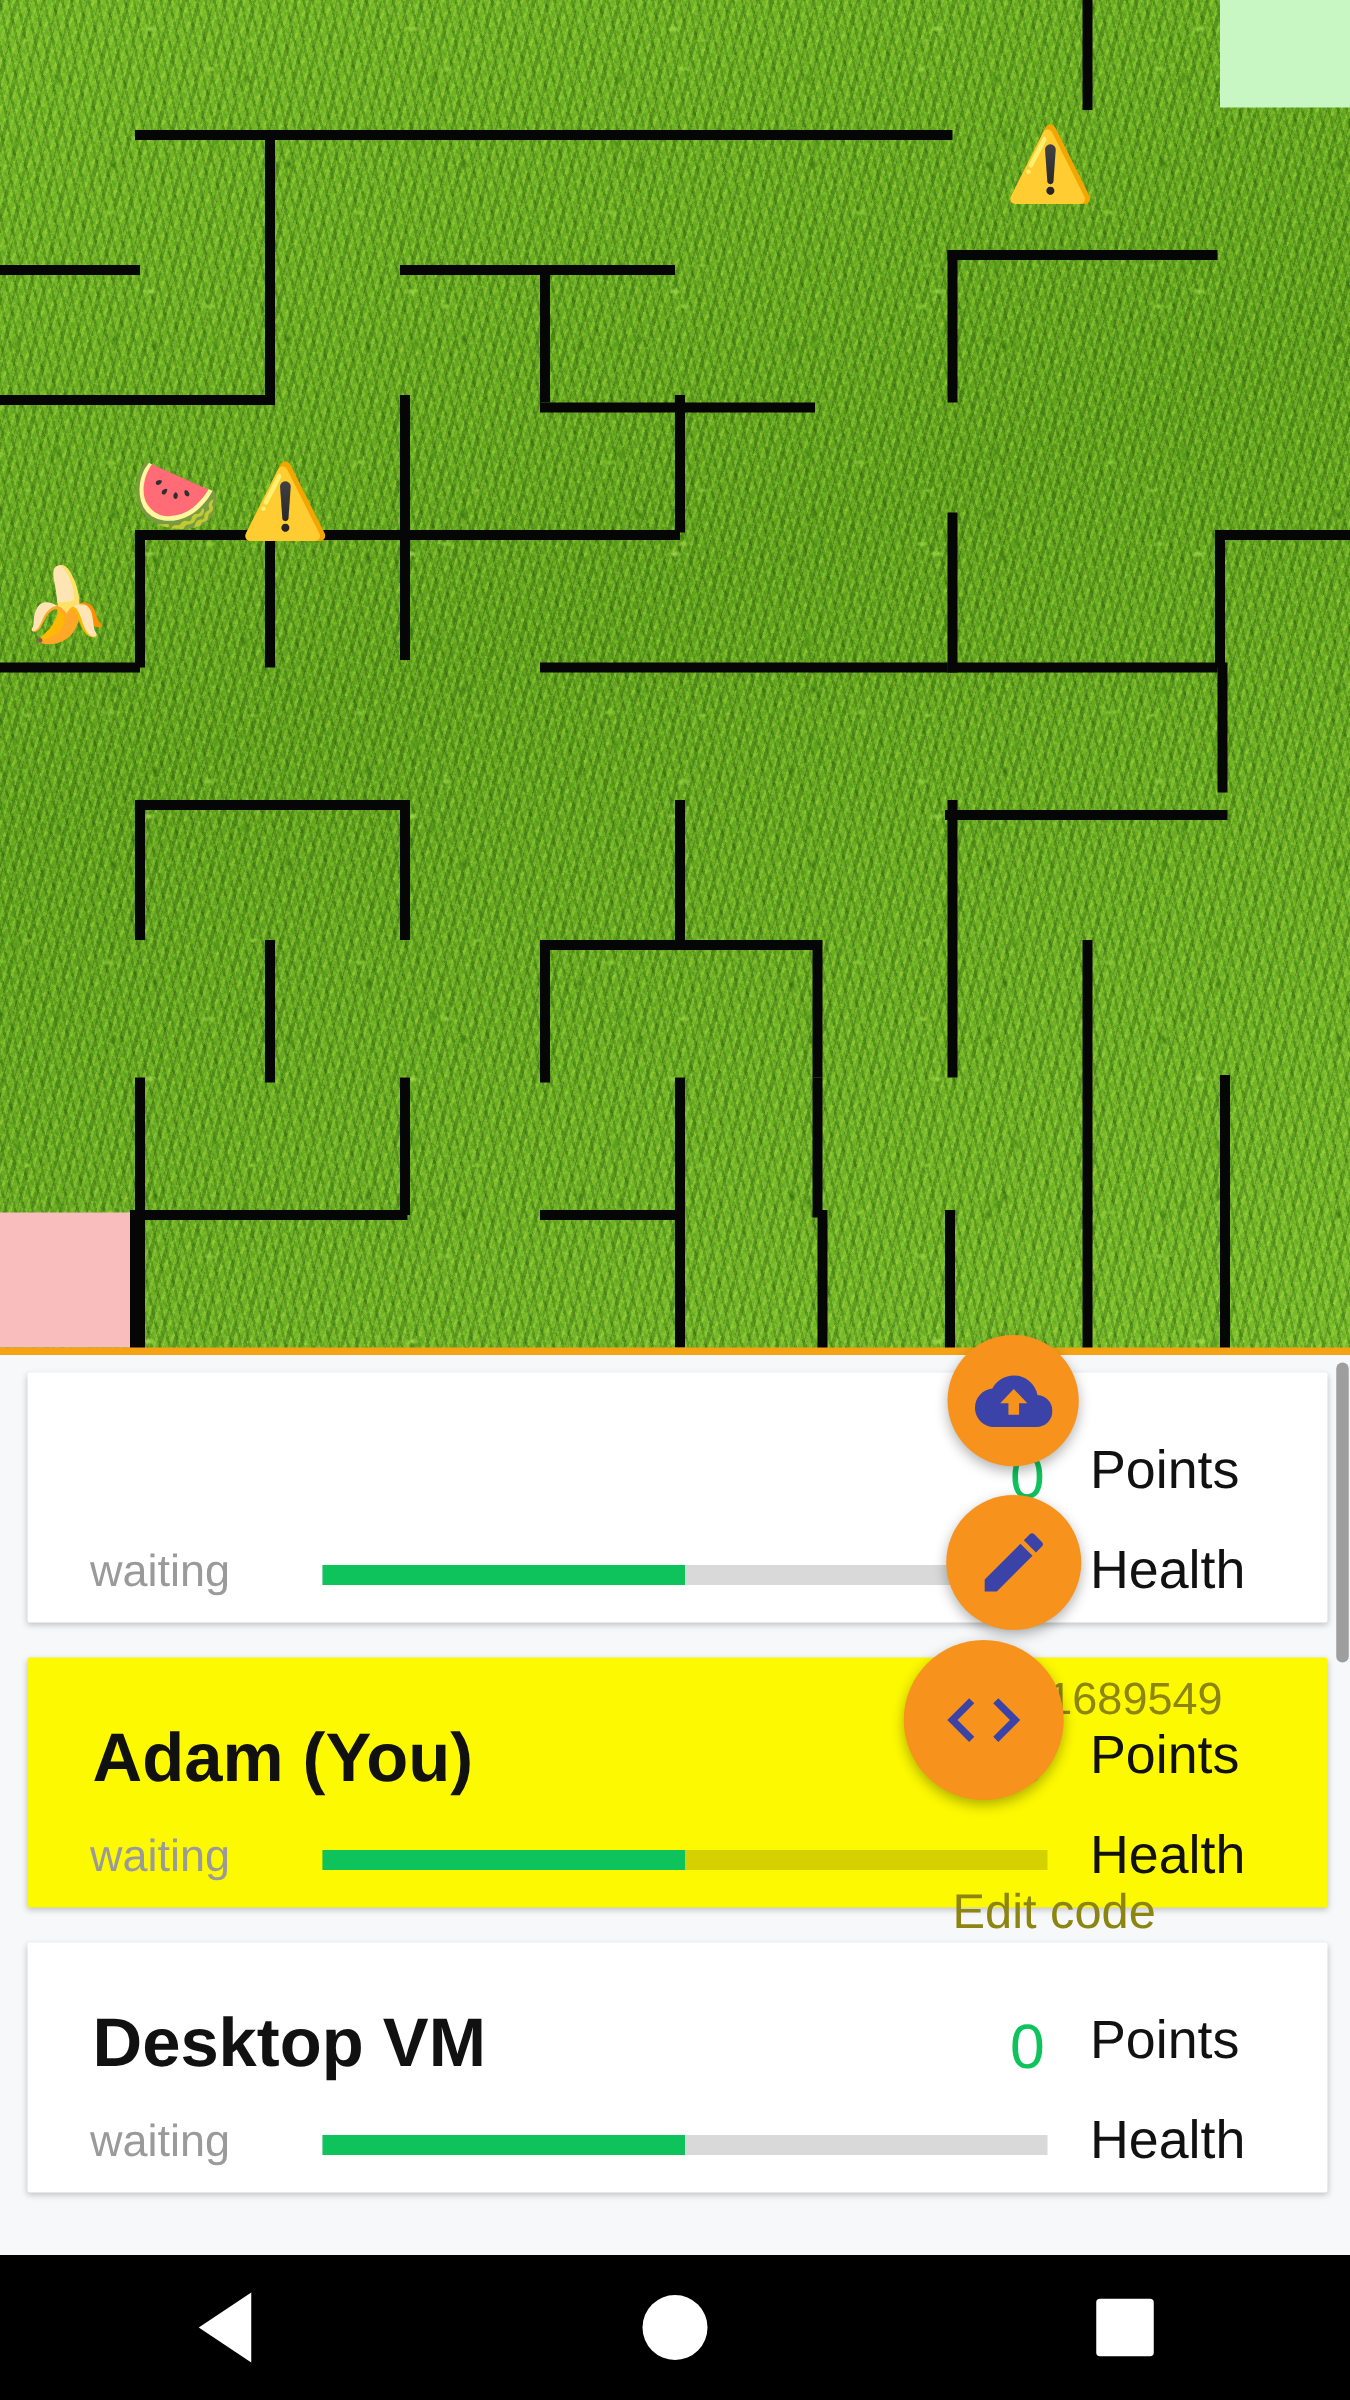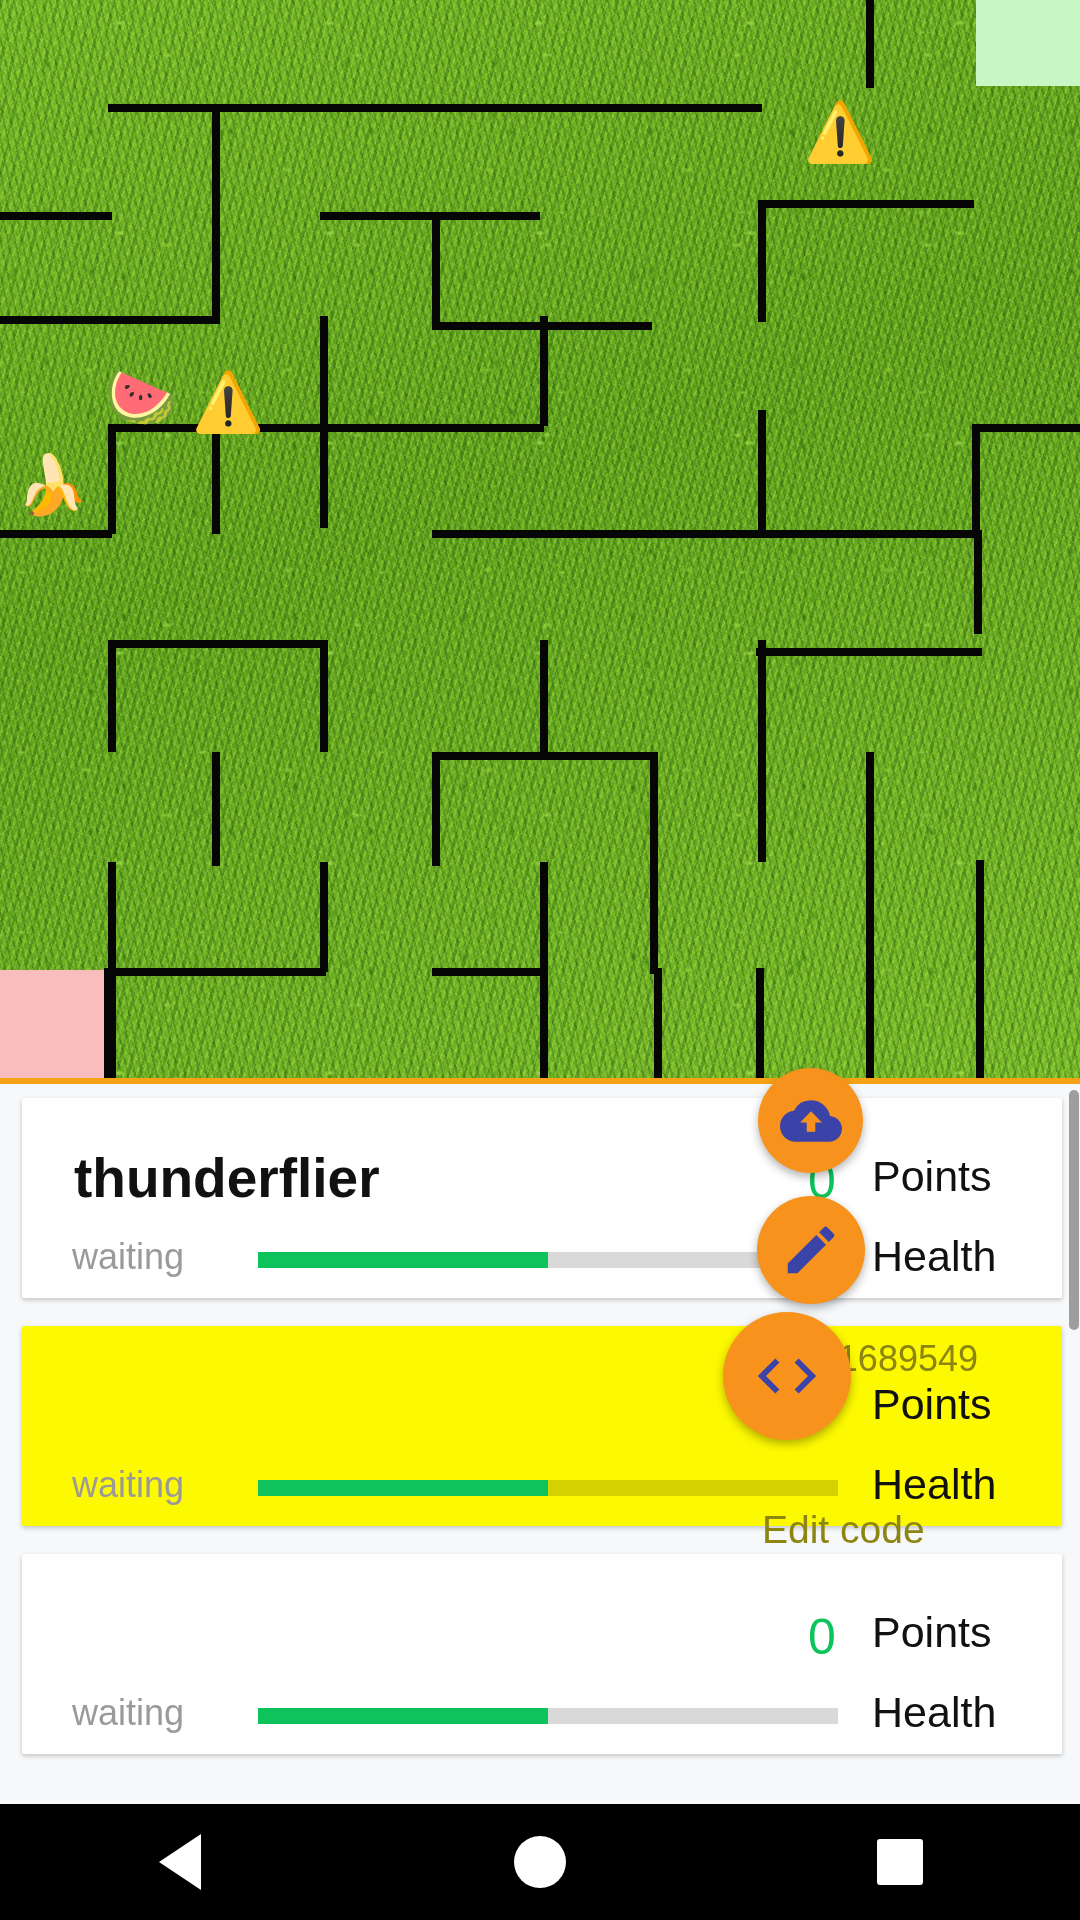--- a/index.html
+++ b/index.html
@@ -200,43 +200,44 @@
     <span class="emoji" style="left:105px;top:368px;">🍉</span>
     <span class="emoji" style="left:192px;top:373px;">⚠️</span>
     <span class="emoji" style="left:16px;top:456px;">🍌</span>
     <span class="emoji" style="left:804px;top:103px;">⚠️</span>
   </div>
   <div id="board-bottom-rule"></div>
 
   <div id="list">
 
     <div class="card" style="top:14px;height:200px;">
-      <div class="card-name">thunderflier</div>
       <div class="card-score">0</div>
       <div class="card-status">waiting</div>
       <div class="bar-track">
         <div class="bar-fill" style="width:50%;"></div>
       </div>
     </div>
     <div class="side-label" style="top:68px;">Points</div>
     <div class="side-label" style="top:148px;">Health</div>
 
     <div class="card self" style="top:242px;height:200px;">
       <div class="card-handle">@2131689549</div>
+      <div class="card-name">Adam (You)</div>
       <div class="card-score">0</div>
       <div class="card-status">waiting</div>
       <div class="bar-track">
         <div class="bar-fill" style="width:50%;"></div>
       </div>
       <div class="edit-code">Edit code</div>
     </div>
     <div class="side-label" style="top:296px;">Points</div>
     <div class="side-label" style="top:376px;">Health</div>
 
     <div class="card" style="top:470px;height:200px;">
+      <div class="card-name">Desktop VM</div>
       <div class="card-score">0</div>
       <div class="card-status">waiting</div>
       <div class="bar-track">
         <div class="bar-fill" style="width:50%;"></div>
       </div>
     </div>
     <div class="side-label" style="top:524px;">Points</div>
     <div class="side-label" style="top:604px;">Health</div>
   </div>
 

